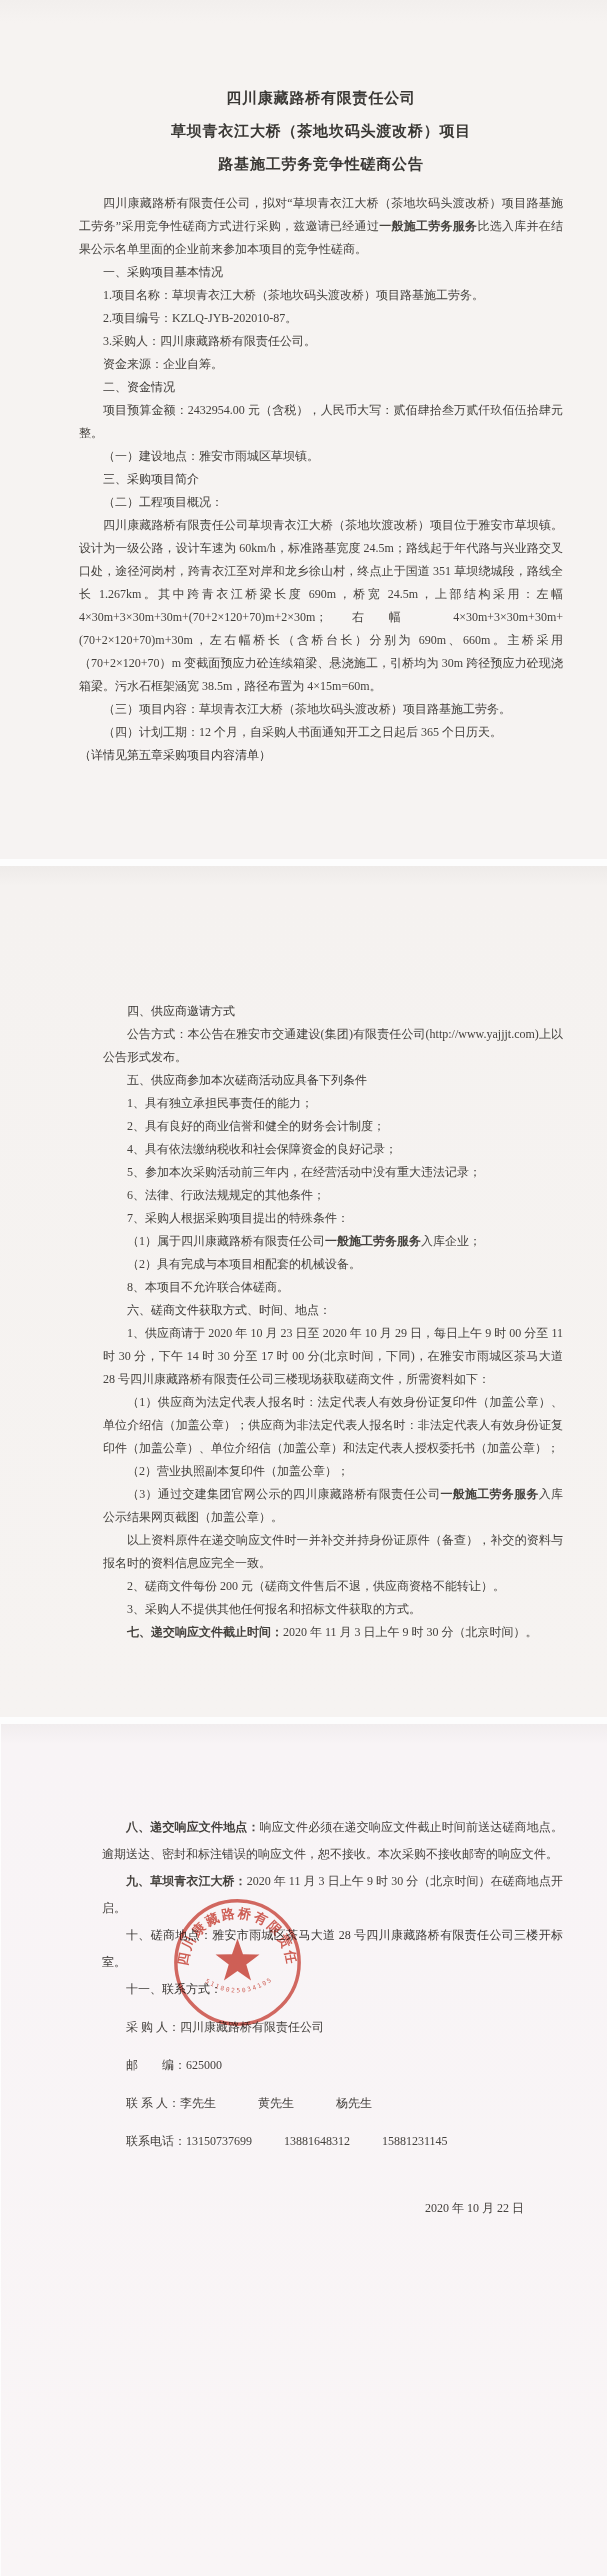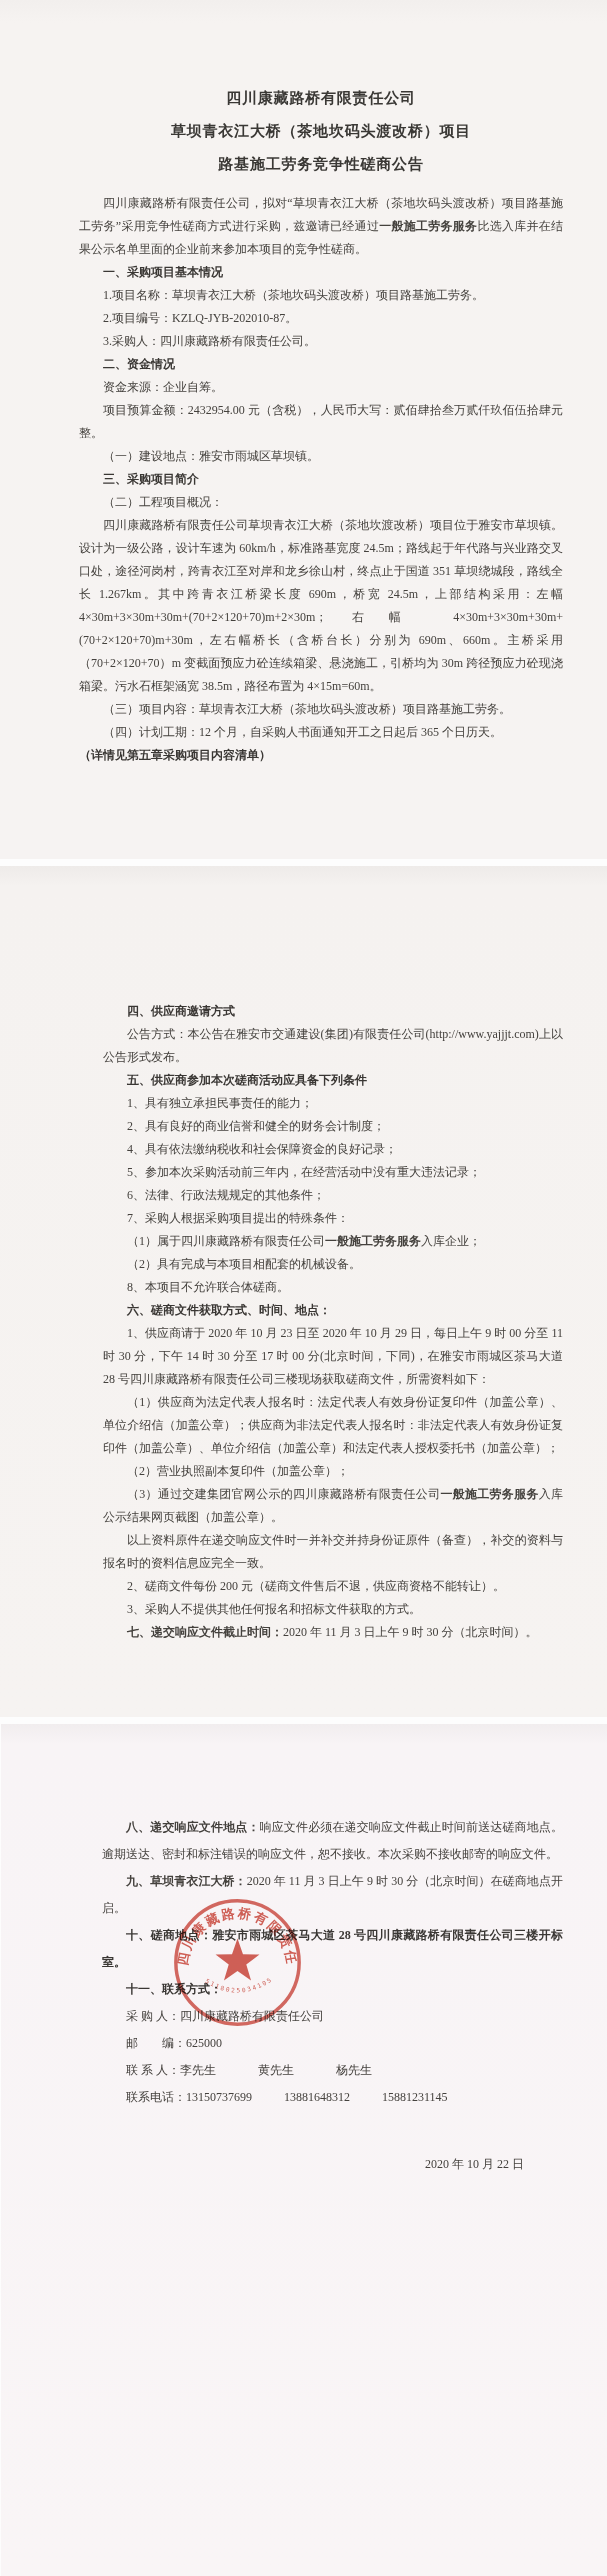--- a/index.html
+++ b/index.html
@@ -46,28 +46,29 @@
   .title-block{margin-bottom:10.6px;}
   .p{
     font-size:12px;
     line-height:23px;
     text-align:justify;
     text-indent:2em;
     margin:0;
   }
   .p3{line-height:27px;}
   .h{
-    font-weight:bold;
+    font-weight:normal;
     color:#3a3734;
   }
   .noindent{text-indent:0;}
   .contact-line{
     font-size:12px;
     line-height:27px;
     text-indent:2em;
+    margin-top:11px;
   }
   .contact-gap{display:inline-block;width:42px;}
   .phone-gap{display:inline-block;width:32px;}
   .date-line{
     font-size:12px;
     line-height:23px;
     text-align:right;
     padding-right:39px;
     margin-top:42px;
   }
@@ -92,22 +93,22 @@
     <div class="title">路基施工劳务竞争性磋商公告</div>
   </div>
 
   <p class="p"><span>四川康藏路桥有限责任公司，拟对“草坝青衣江大桥（茶地坎码头渡改桥）项目路基施工劳务”采用竞争性磋商方式进行采购，兹邀请已经通过</span><b>一般施工劳务服务</b><span>比选入库并在结果公示名单里面的企业前来参加本项目的竞争性磋商。</span></p>
 
   <p class="p h">一、采购项目基本情况</p>
   <p class="p">1.项目名称：草坝青衣江大桥（茶地坎码头渡改桥）项目路基施工劳务。</p>
   <p class="p">2.项目编号：KZLQ-JYB-202010-87。</p>
   <p class="p">3.采购人：四川康藏路桥有限责任公司。</p>
 
+  <p class="p">资金来源：企业自筹。</p>
   <p class="p h">二、资金情况</p>
-  <p class="p">资金来源：企业自筹。</p>
   <p class="p">项目预算金额：2432954.00 元（含税），人民币大写：贰佰肆拾叁万贰仟玖佰伍拾肆元整。</p>
 
   <p class="p">（一）建设地点：雅安市雨城区草坝镇。</p>
   <p class="p h">三、采购项目简介</p>
   <p class="p">（二）工程项目概况：</p>
   <p class="p">四川康藏路桥有限责任公司草坝青衣江大桥（茶地坎渡改桥）项目位于雅安市草坝镇。设计为一级公路，设计车速为 60km/h，标准路基宽度 24.5m；路线起于年代路与兴业路交叉口处，途径河岗村，跨青衣江至对岸和龙乡徐山村，终点止于国道 351 草坝绕城段，路线全长 1.267km。其中跨青衣江桥梁长度 690m，桥宽 24.5m，上部结构采用：左幅 4×30m+3×30m+30m+(70+2×120+70)m+2×30m；右幅 4×30m+3×30m+30m+(70+2×120+70)m+30m，左右幅桥长（含桥台长）分别为 690m、660m。主桥采用（70+2×120+70）m 变截面预应力砼连续箱梁、悬浇施工，引桥均为 30m 跨径预应力砼现浇箱梁。污水石框架涵宽 38.5m，路径布置为 4×15m=60m。</p>
   <p class="p">（三）项目内容：草坝青衣江大桥（茶地坎码头渡改桥）项目路基施工劳务。</p>
   <p class="p">（四）计划工期：12 个月，自采购人书面通知开工之日起后 365 个日历天。</p>
   <p class="p h noindent">（详情见第五章采购项目内容清单）</p>
 </div>

